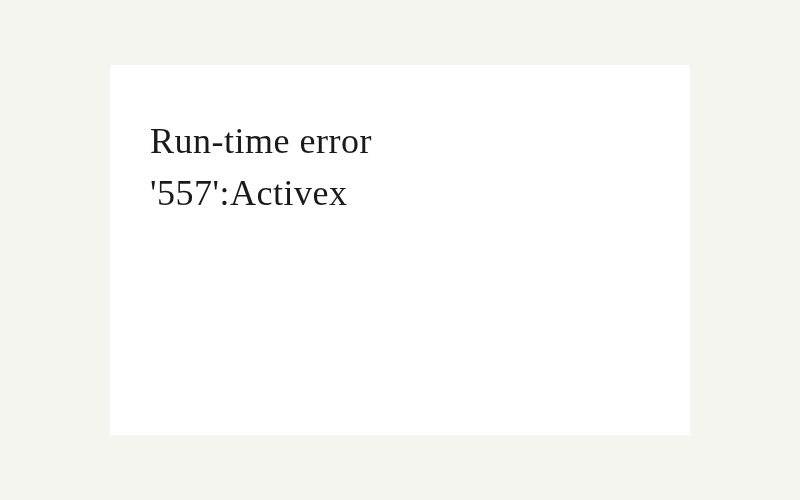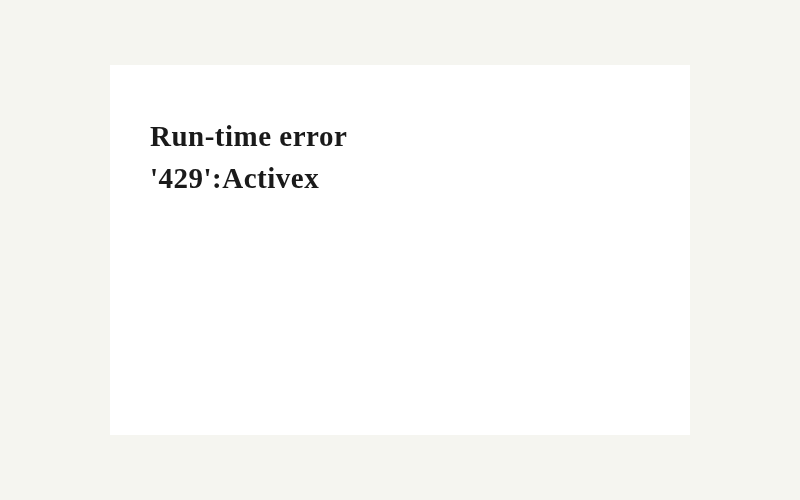--- a/index.html
+++ b/index.html
@@ -17,32 +17,32 @@
       font-family: Arial, sans-serif;
     }
     .content-area {
       width: 580px;
       height: 370px;
       background: #ffffff;
       padding: 50px 40px;
       position: relative;
     }
     .error-text {
-      font-size: 29px;
+      font-size: 36px;
       line-height: 1.45;
       color: #1a1a1a;
       font-family: "Comic Sans MS", "Segoe Script", cursive;
-      font-weight: 700;
+      font-weight: 400;
       letter-spacing: 0.5px;
     }
     .line {
       display: block;
     }
   </style>
 </head>
 <body>
 
 <div class="content-area">
   <div class="error-text">
     <span class="line">Run-time error</span>
-    <span class="line">'429':Activex</span>
+    <span class="line">'557':Activex</span>
   </div>
 </div>
 
 </body></html>

